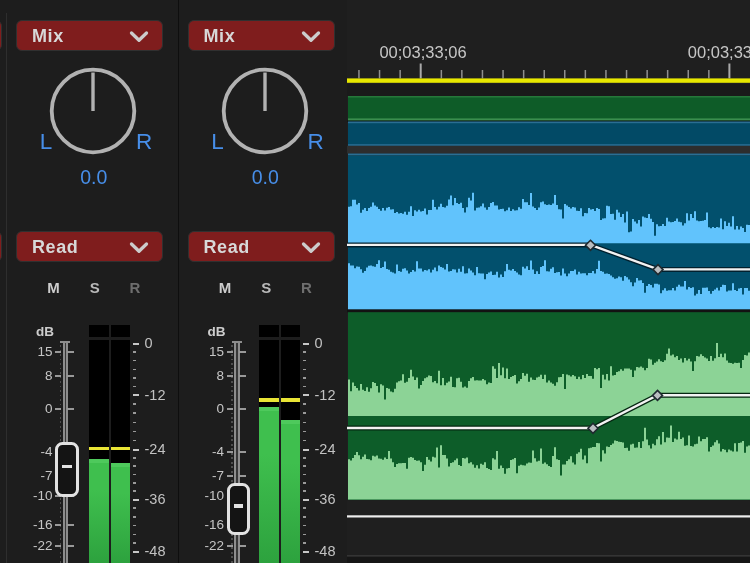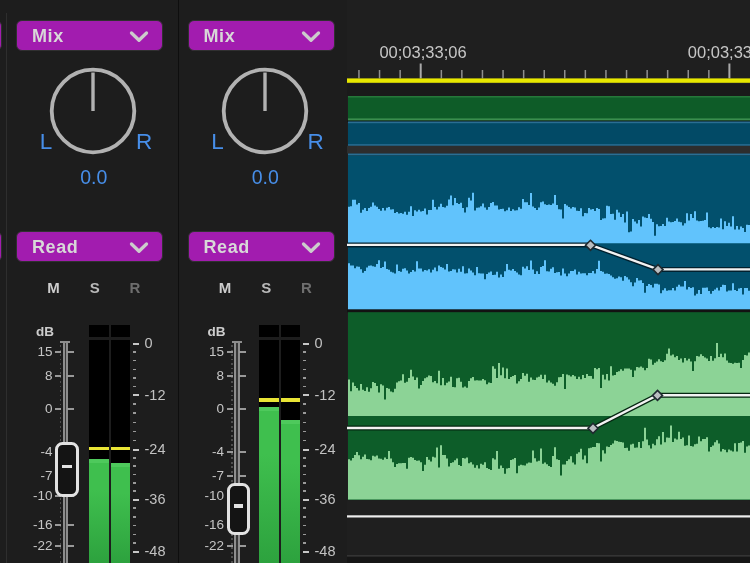--- a/index.html
+++ b/index.html
@@ -1,17 +1,17 @@
 <!DOCTYPE html>
 <html><head><meta charset="utf-8">
 <style>
 html,body{margin:0;padding:0;background:#1d1d1d;width:750px;height:563px;overflow:hidden;
 font-family:"Liberation Sans",sans-serif;}
 #root{position:relative;width:750px;height:563px;overflow:hidden;}
-.dd{position:absolute;width:145px;height:29px;background:#a21caf;border:1.5px solid #303030;border-radius:6px;}
+.dd{position:absolute;width:145px;height:29px;background:#7f1d1d;border:1.5px solid #303030;border-radius:6px;}
 .ddt{position:absolute;left:15px;top:4.5px;font-size:18px;font-weight:700;color:#d8d8d8;letter-spacing:0.6px;}
 </style></head>
 <body>
 <div id="root">
 <div style="position:absolute;left:5.5px;top:13px;width:1.5px;height:550px;background:#2e2e2e"></div>
 <div class="dd" style="left:-145px;top:20px"></div>
 <div class="dd" style="left:-145px;top:231px"></div>
 <div style="position:absolute;left:177.5px;top:0;width:1.5px;height:563px;background:#0e0e0e"></div>
 <div class="dd" style="left:16px;top:20px">
       <span class="ddt">Mix</span>

